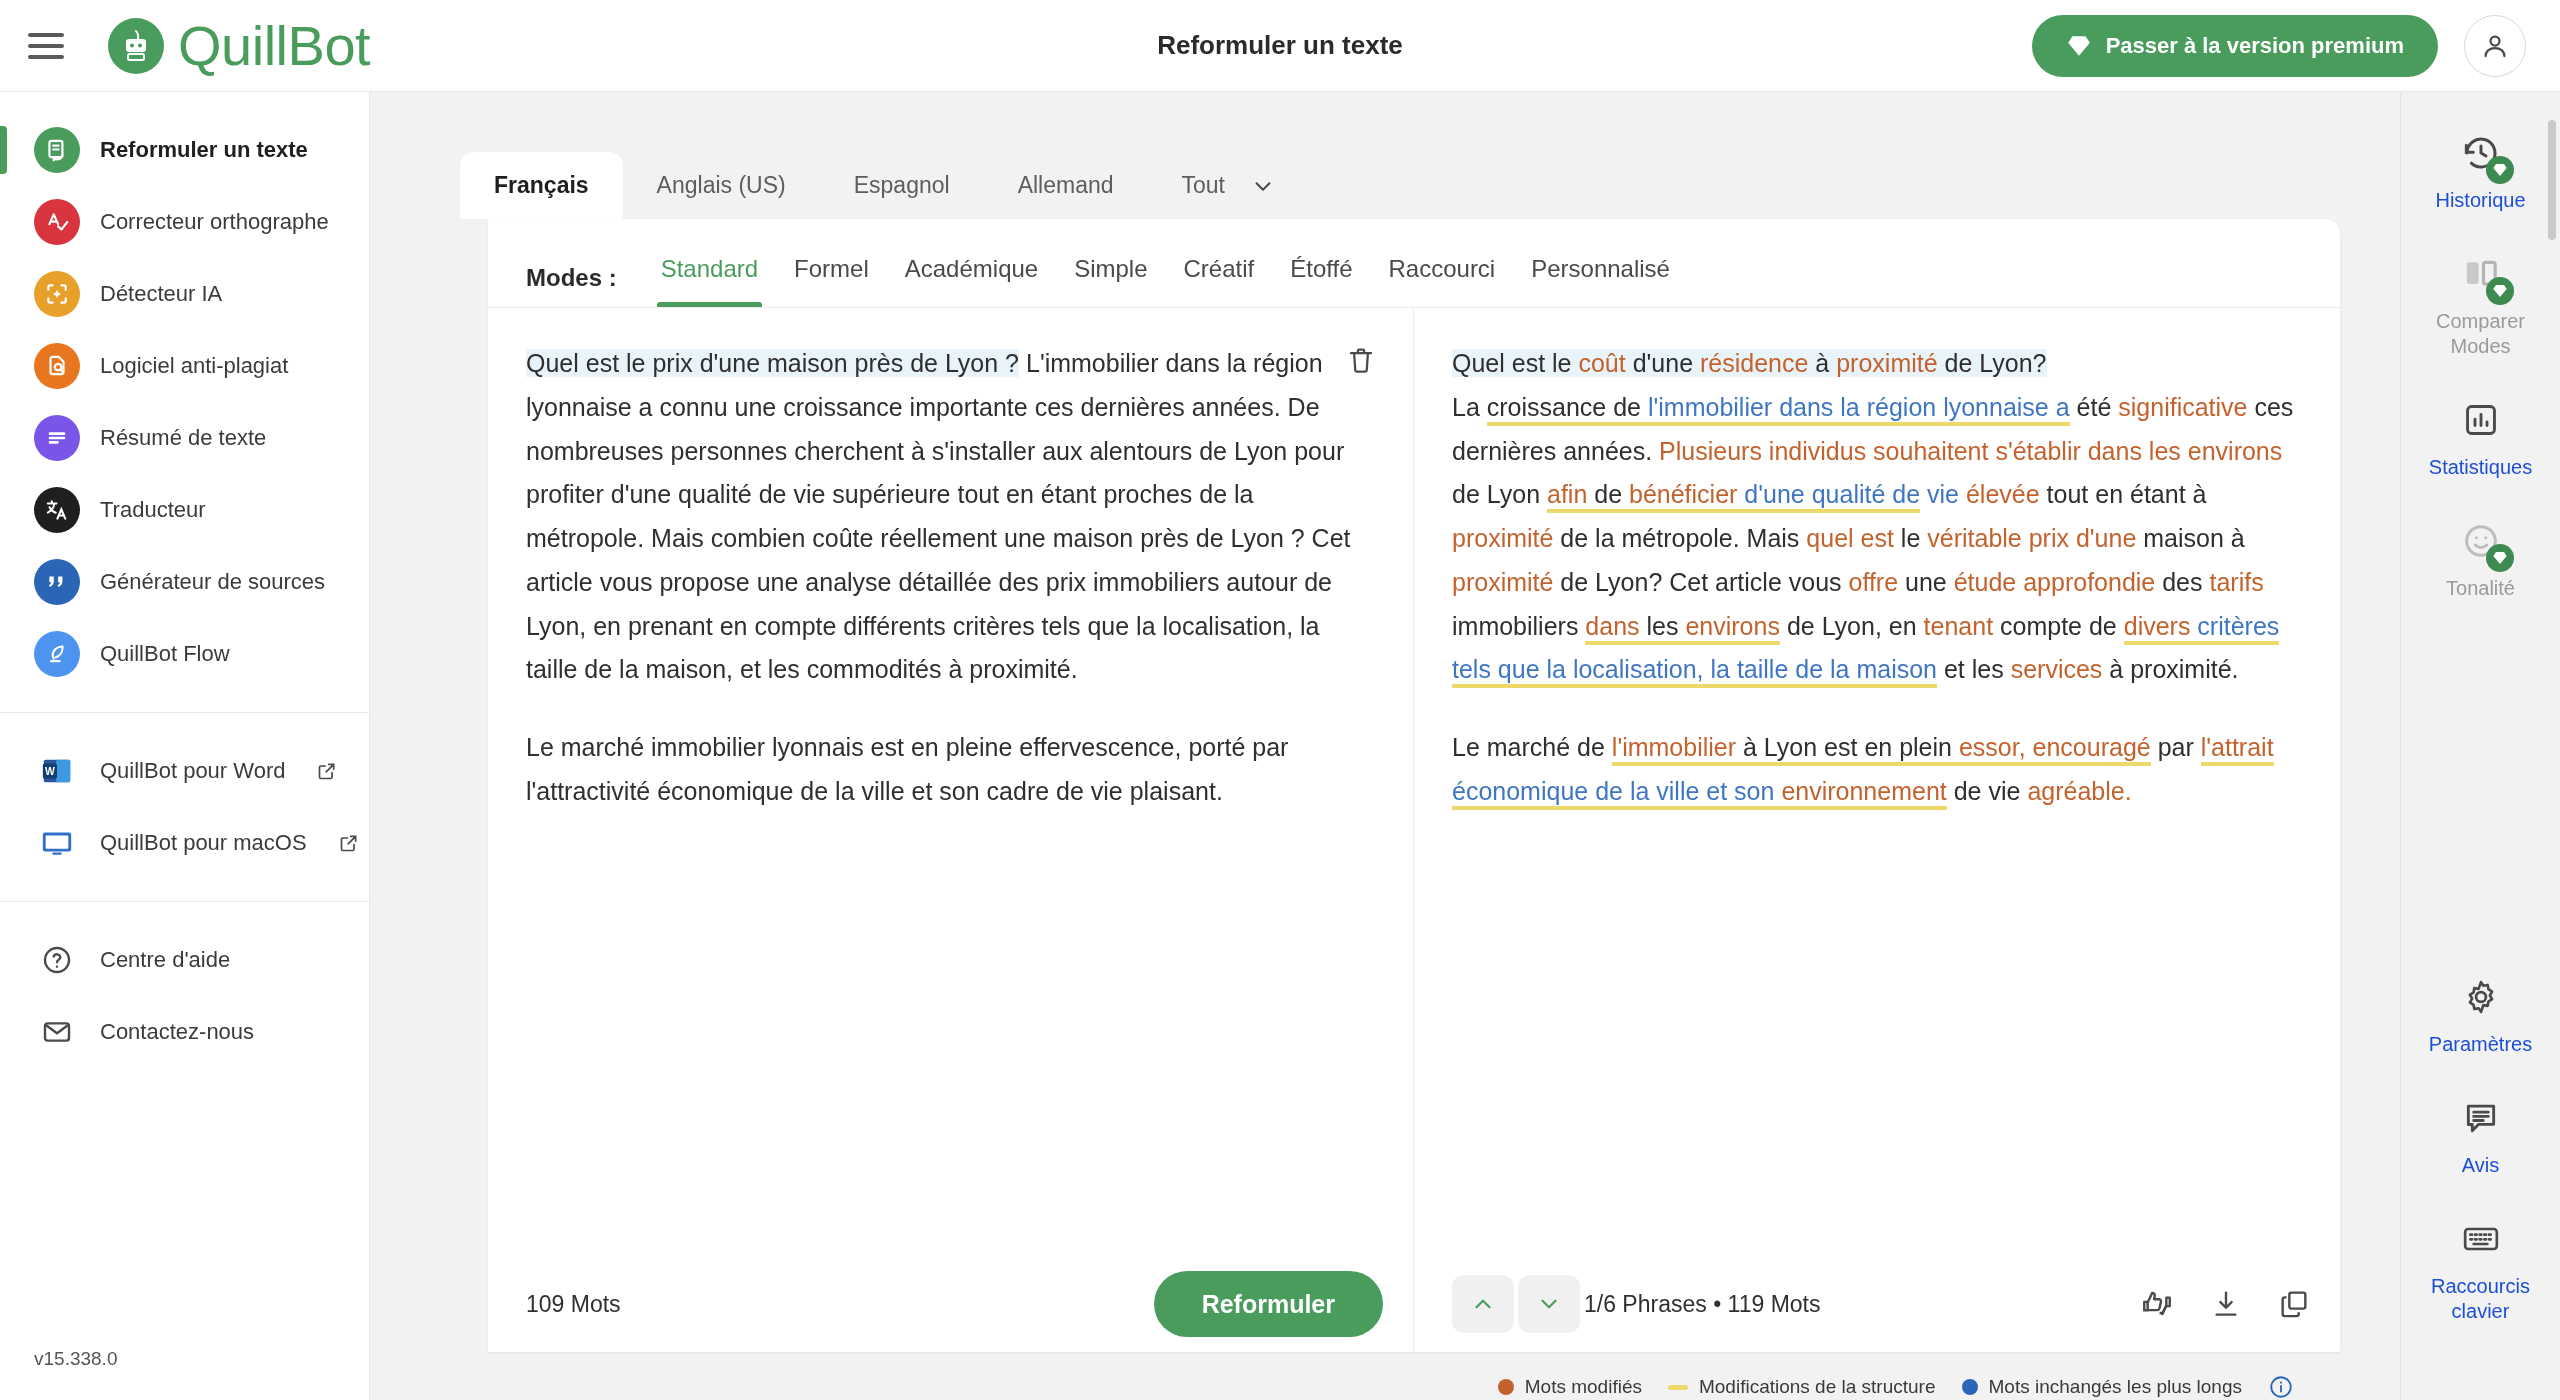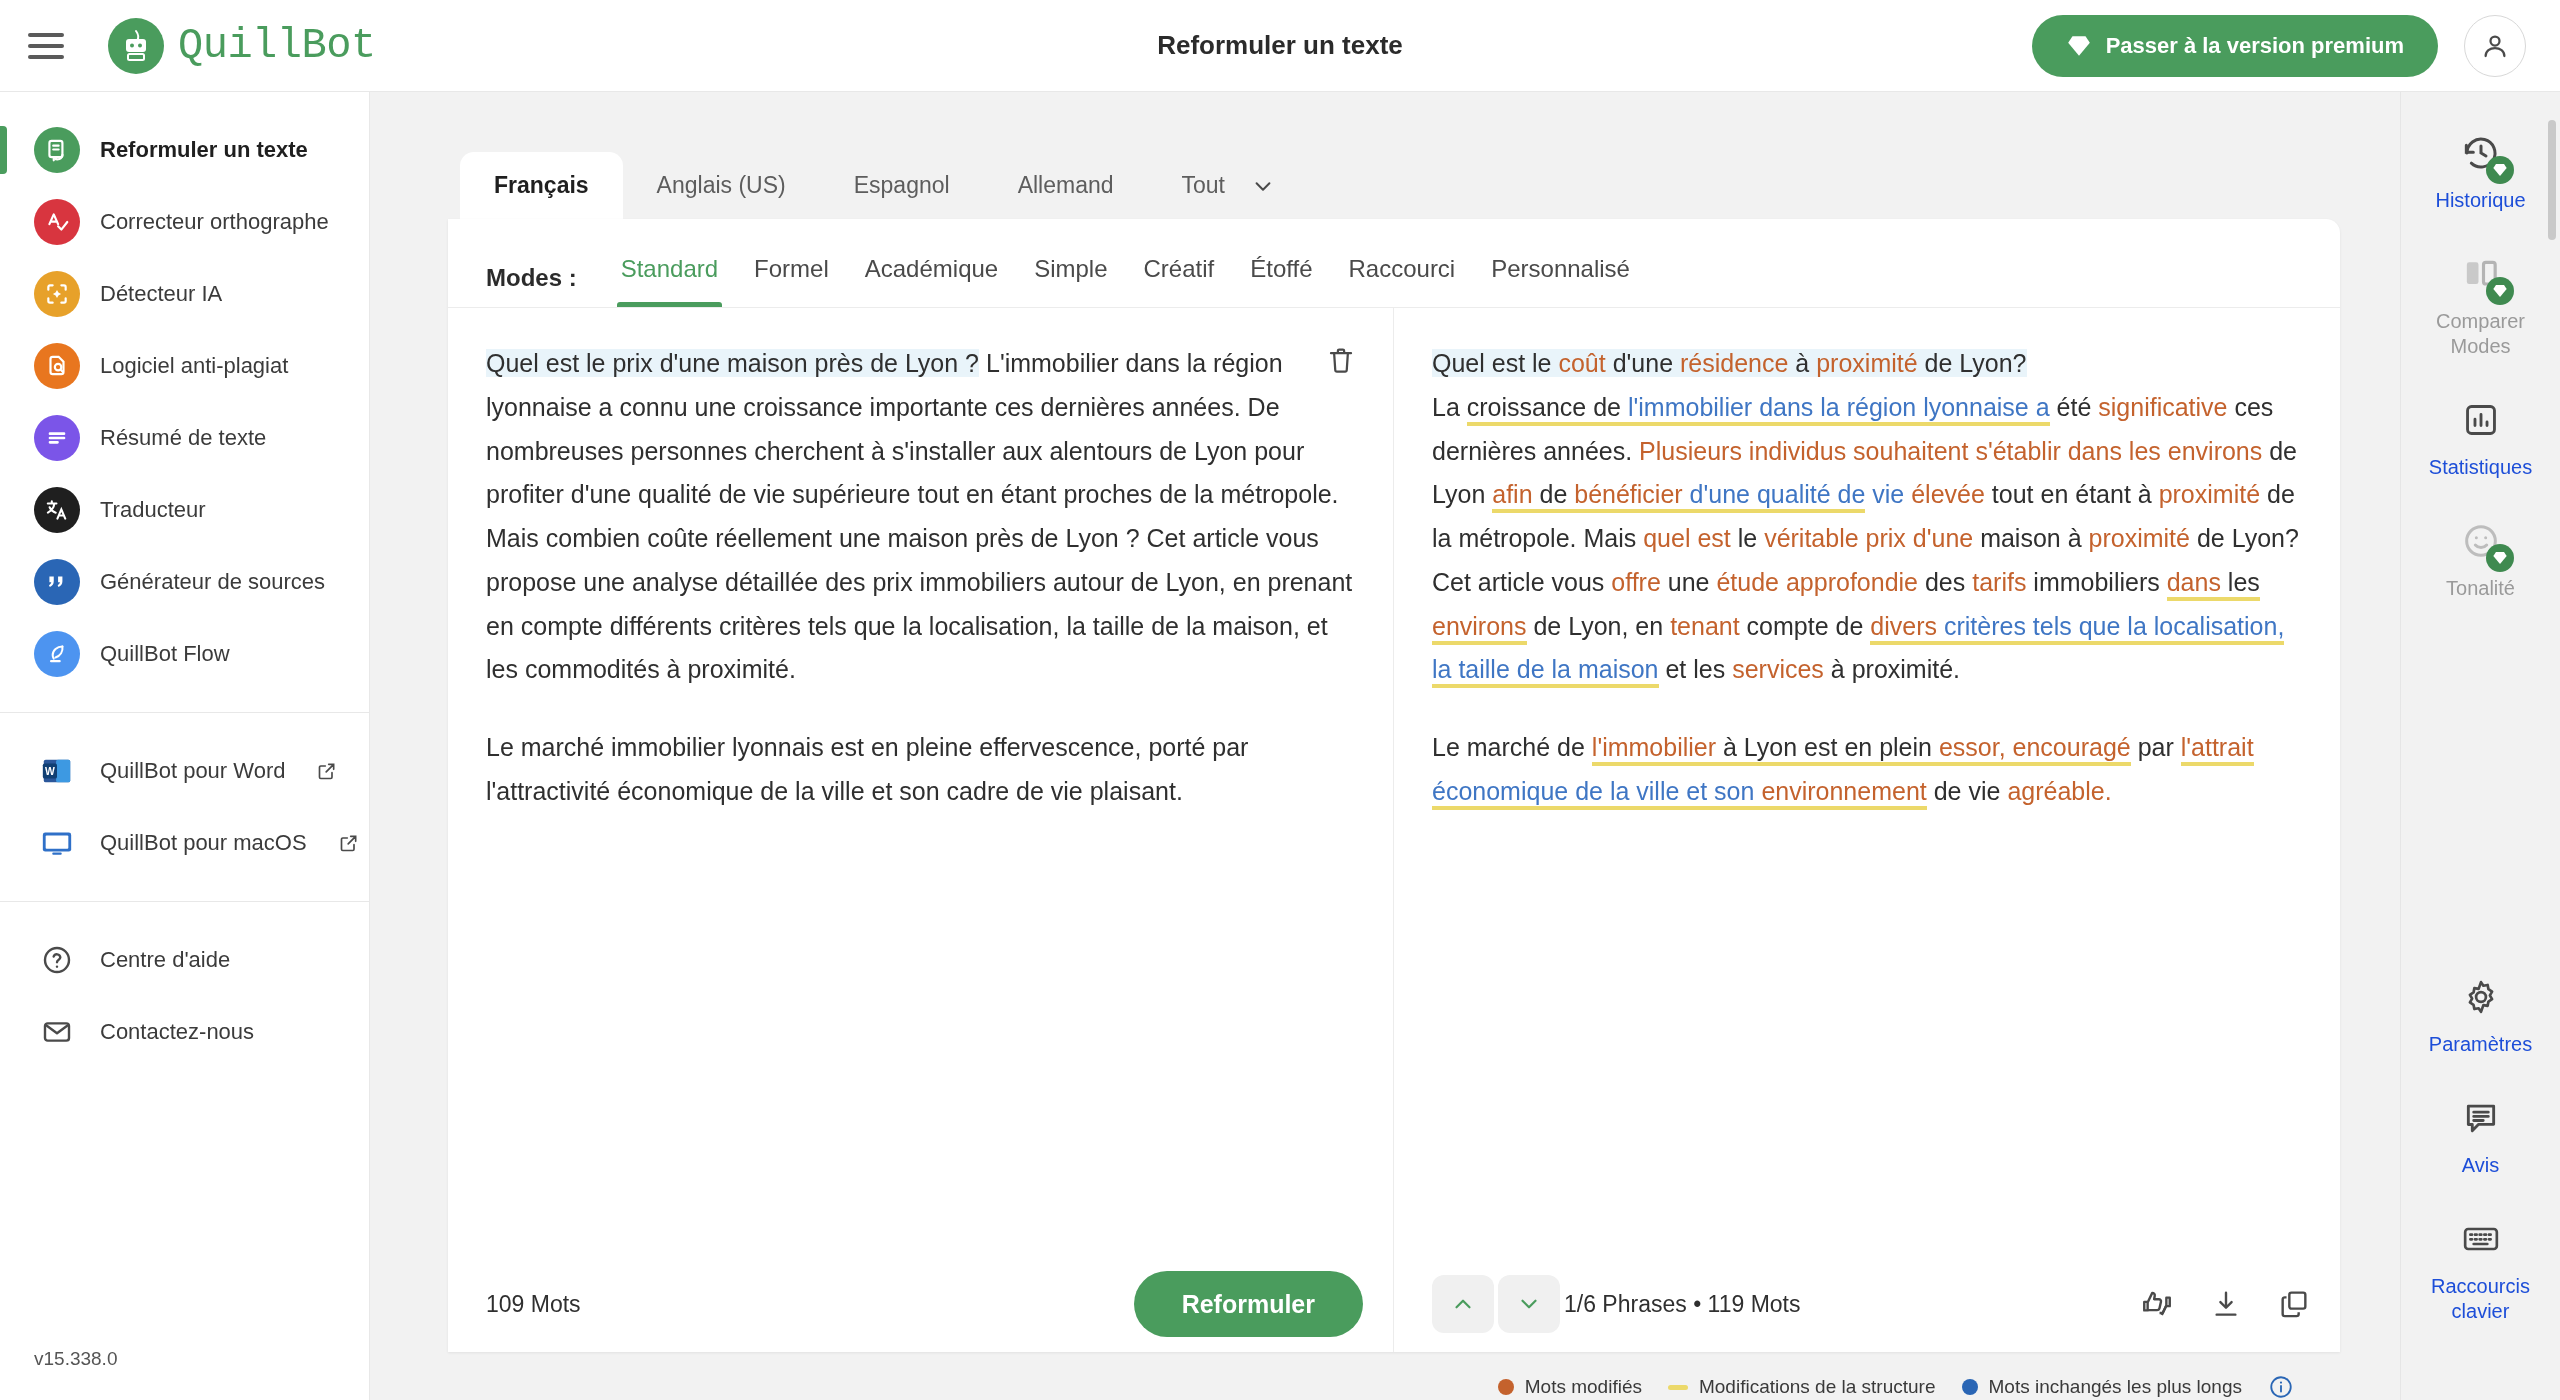--- a/index.html
+++ b/index.html
@@ -17,22 +17,22 @@
     height: 92px; flex: 0 0 92px; background: #ffffff;
     border-bottom: 1px solid #e8e8e8;
     display: flex; align-items: center; position: relative; z-index: 30;
   }
   .hamburger { width: 36px; height: 26px; margin-left: 28px; display: flex;
     flex-direction: column; justify-content: space-between; cursor: pointer; }
   .hamburger i { display: block; height: 4px; background: #5a5a5a; border-radius: 2px; }
   .brand { display: flex; align-items: center; margin-left: 44px; gap: 14px; cursor: pointer; }
   .brand-mark { width: 56px; height: 56px; border-radius: 50%; background: #4a9c5d;
     position: relative; display: flex; align-items: center; justify-content: center; }
-  .brand-text { font-family: Liberation Mono, monospace;
-    font-size: 42px; color: #4a9c5d; letter-spacing: -0.5px; }
+  .brand-text { font-family: Liberation Sans, sans-serif;
+    font-size: 56px; color: #4a9c5d; letter-spacing: -0.5px; }
   .brand-text b { font-weight: 400; }
   .page-title { position: absolute; left: 0; right: 0; text-align: center;
     font-size: 26px; font-weight: 700; color: #2b2b2b; pointer-events: none; }
   .header-right { margin-left: auto; display: flex; align-items: center; gap: 26px; margin-right: 34px; z-index: 2; }
   .premium-btn {
     display: flex; align-items: center; gap: 14px; height: 62px; padding: 0 34px;
     background: #4a9c5d; color: #fff; border: none; border-radius: 31px;
     font-size: 22px; font-weight: 700; cursor: pointer; white-space: nowrap;
     font-family: inherit;
   }
@@ -70,21 +70,21 @@
   .main-inner { padding: 60px 60px 0 78px; display: flex; flex-direction: column; height: 100%; }
 
   .lang-tabs { display: flex; align-items: flex-end; gap: 0; padding-left: 12px; }
   .lang-tab { padding: 20px 34px; font-size: 23px; color: #5d5d5d; cursor: pointer;
     border-radius: 14px 14px 0 0; white-space: nowrap; }
   .lang-tab.active { background: #ffffff; color: #1f1f1f; font-weight: 700; }
   .lang-tab.more { display: flex; align-items: center; gap: 27px; }
 
   .card { background: #ffffff; border-radius: 0 14px 0 0; flex: 1 1 auto;
     display: flex; flex-direction: column; min-height: 0;
-    box-shadow: 0 1px 3px rgba(0,0,0,0.07); }
+    box-shadow: 0 1px 3px rgba(0,0,0,0.07); margin-left: 40px; }
 
   .modes-row { display: flex; align-items: center; gap: 0; padding: 30px 38px 0 38px;
     border-bottom: 1px solid #ececec; }
   .modes-label { font-size: 24px; font-weight: 700; color: #2b2b2b; margin-right: 26px; white-space: nowrap; }
   .mode { font-size: 24px; color: #4a4a4a; padding: 6px 18px 24px 18px; cursor: pointer;
     white-space: nowrap; position: relative; }
   .mode.active { color: #4a9c5d; }
   .mode.active::after { content: ""; position: absolute; left: 14px; right: 14px; bottom: 0;
     height: 5px; background: #4a9c5d; border-radius: 3px 3px 0 0; }
 

